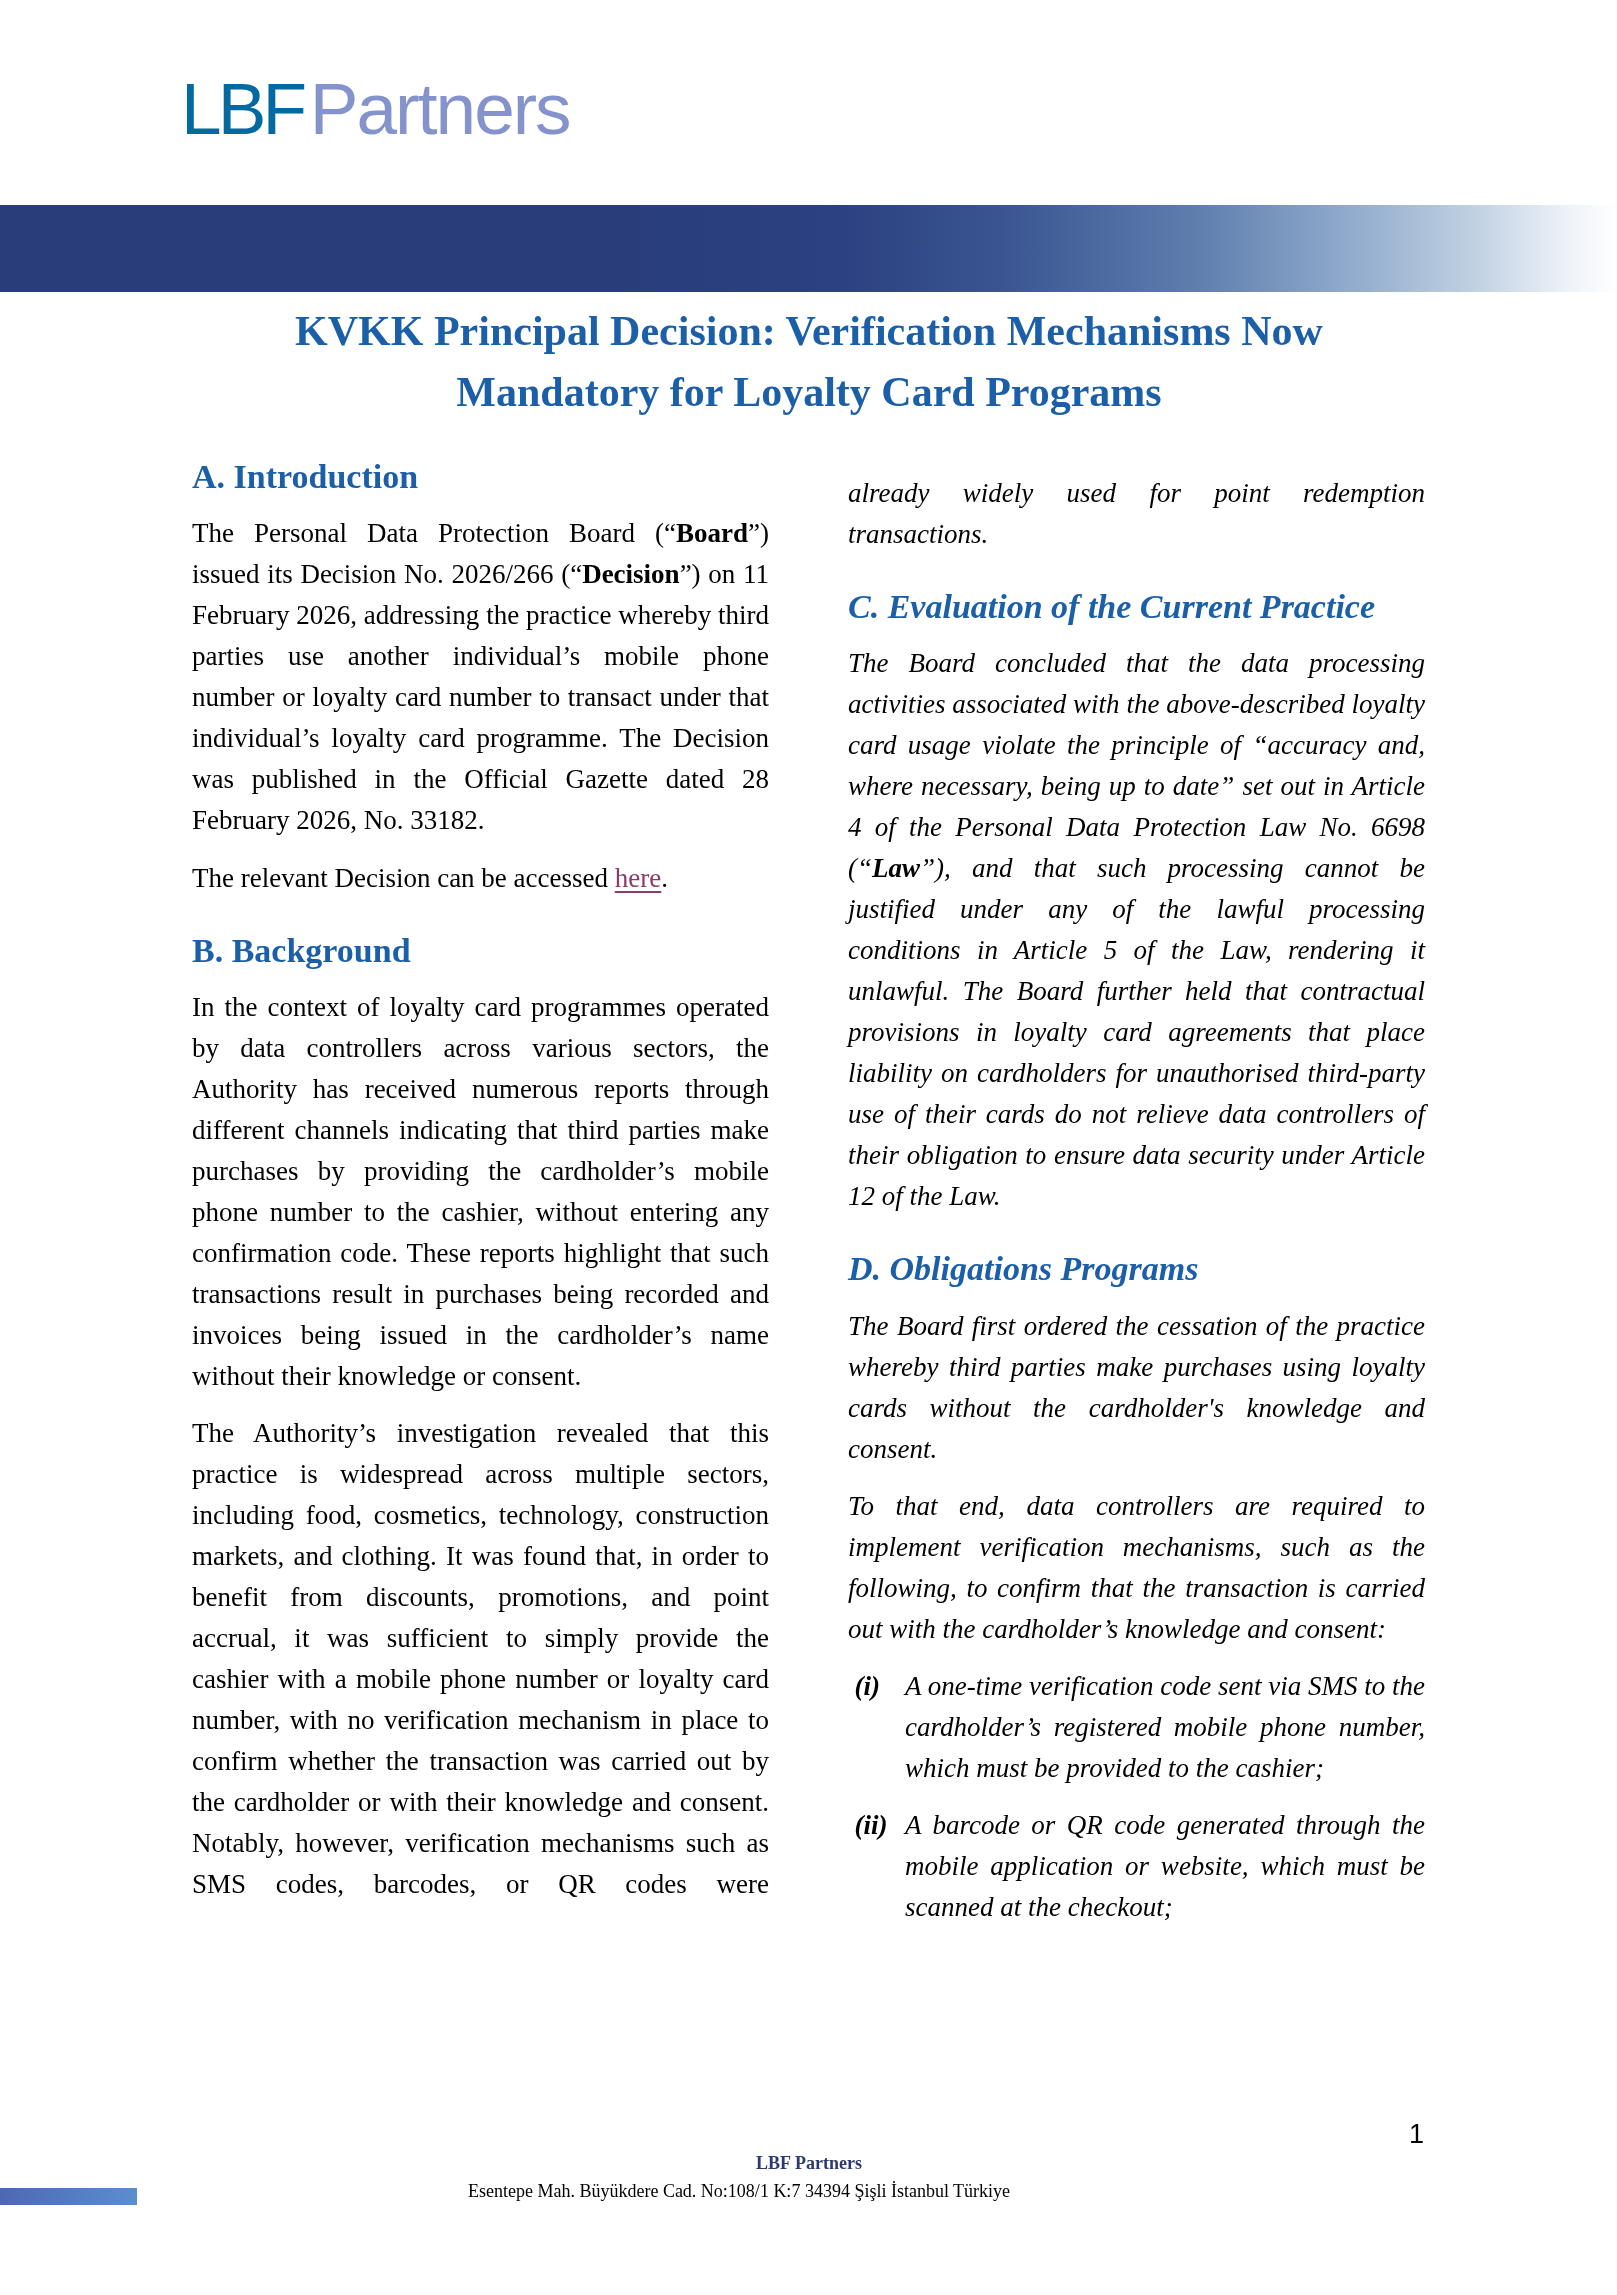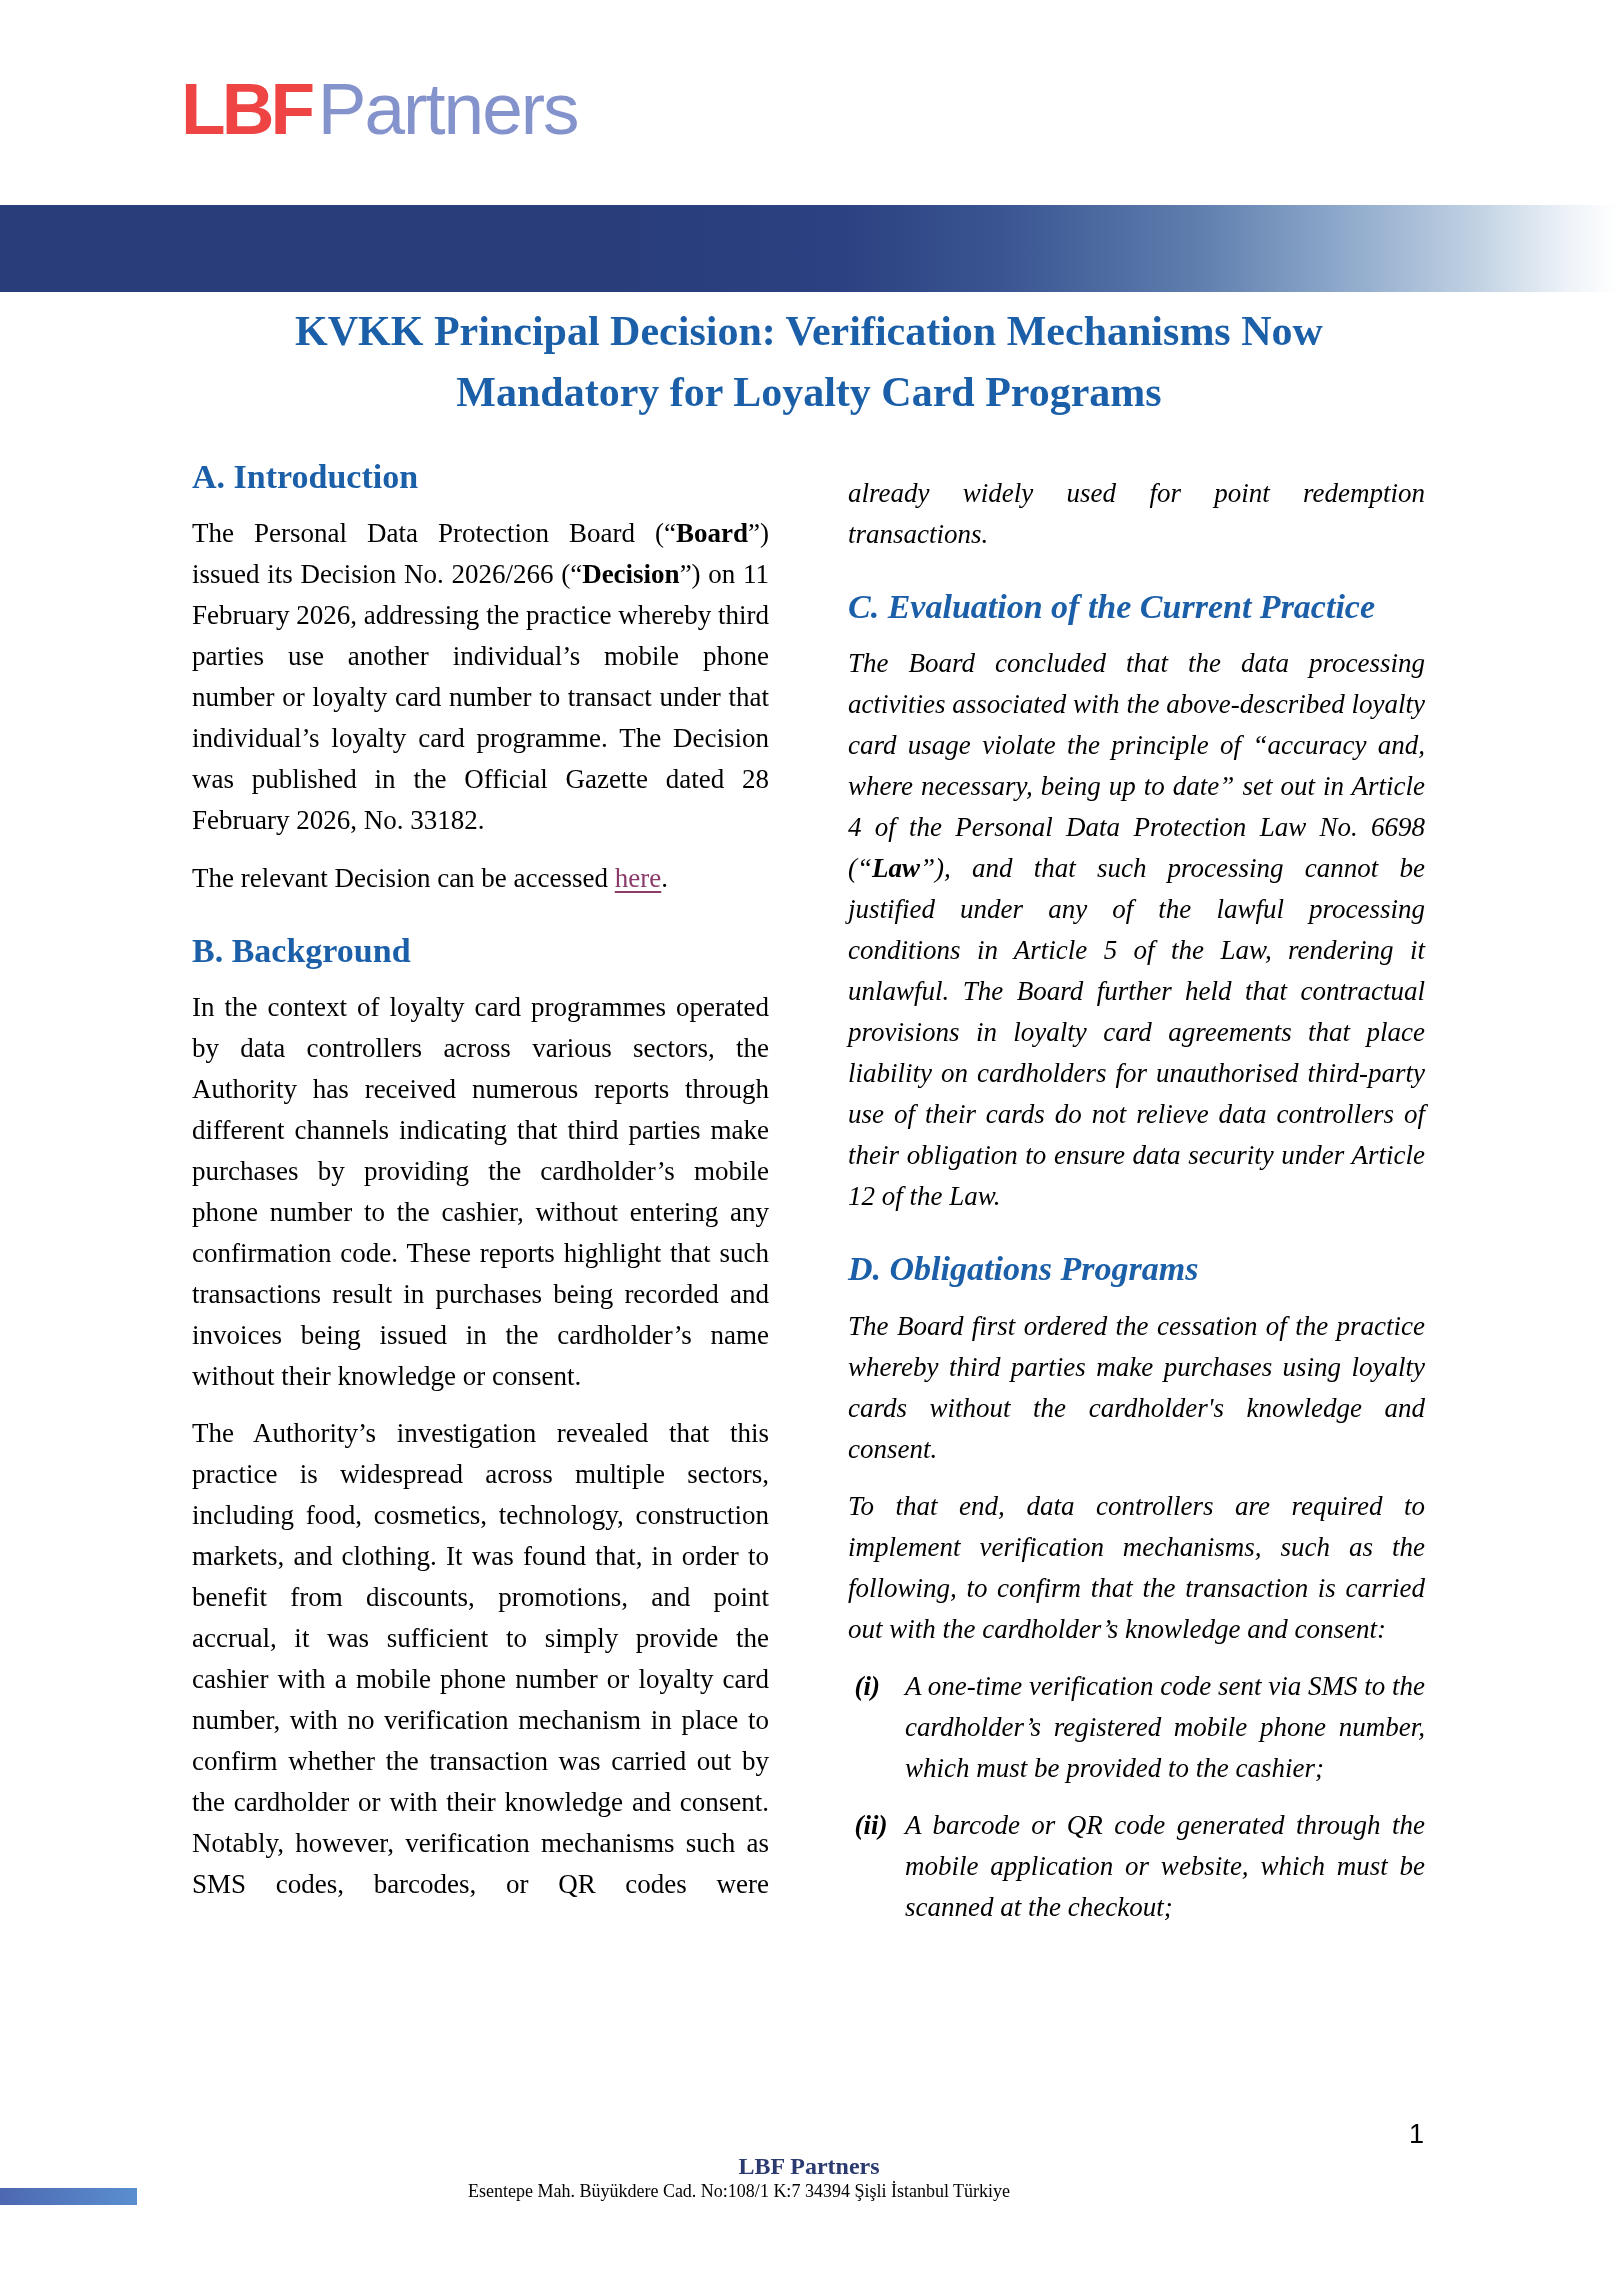--- a/index.html
+++ b/index.html
@@ -3,21 +3,21 @@
 <meta charset="utf-8">
 <style>
   html, body { margin: 0; padding: 0; background: #ffffff; }
   body { width: 1618px; height: 2295px; position: relative; overflow: hidden;
          font-family: "Liberation Serif", serif; color: #000; }
 
   
   .logo { position: absolute; left: 181px; top: 70px; height: 78px;
           font-family: "Liberation Sans", sans-serif; font-size: 73px; line-height: 78px;
           letter-spacing: -2px; white-space: nowrap; }
-  .logo .lbf { color: #ef4444; font-weight: 700; letter-spacing: -3.9px; margin-top: 47px; }
+  .logo .lbf { color: #0369a1; font-weight: 400; letter-spacing: -3.9px; margin-top: 47px; }
   .logo .partners { color: #8593cc; font-weight: 400; margin-left: 6.5px; text-align: right; }
 
   
   .banner { position: absolute; left: 0; top: 205px; width: 1618px; height: 87px;
             background: linear-gradient(to right, #293d7b 0%, #293d7b 38%, #2c4181 52%, #3a5592 62%,
             #5f7eae 74%, #8ea9cb 83%, #bfd0e2 91%, #eef3f8 97%, #ffffff 100%); }
 
   
   .title { position: absolute; left: 196px; top: 301px; width: 1226px; text-align: center;
            font-family: "Liberation Serif", serif; font-weight: 700; font-size: 42px;
@@ -36,21 +36,21 @@
           text-underline-offset: 3.9px; cursor: pointer; }
 
   .list-item { display: flex; margin: 0 0 16.3px 0; }
   .list-item .marker { width: 57px; flex: 0 0 57px; font-weight: 700; padding-left: 6.5px; box-sizing: border-box; }
   .list-item .text { flex: 1; text-align: justify; text-align-last: left; }
 
   
   .page-number { position: absolute; left: 1409px; top: 2119px; font-family: "Liberation Sans", sans-serif;
                  font-size: 27px; color: #000; }
   .footer-firm { position: absolute; left: 0; width: 1618px; top: 2153px; text-align: center;
-                 font-family: "Liberation Serif", serif; font-weight: 700; font-size: 24px; color: #2b3a6f; }
+                 font-family: "Liberation Serif", serif; font-weight: 700; font-size: 18px; color: #2b3a6f; }
   .footer-address { position: absolute; left: 0; width: 1478px; top: 2181px; text-align: center;
                     font-family: "Liberation Serif", serif; font-size: 18px; color: #000; }
   .footer-bar { position: absolute; left: 0; top: 2188px; width: 137px; height: 17px;
                 background: linear-gradient(to right, #4d68b0, #5a8fcf); }
 </style>
 </head>
 <body>
 
 <div class="logo">
   <span class="lbf">LBF</span><span class="partners">Partners</span>

